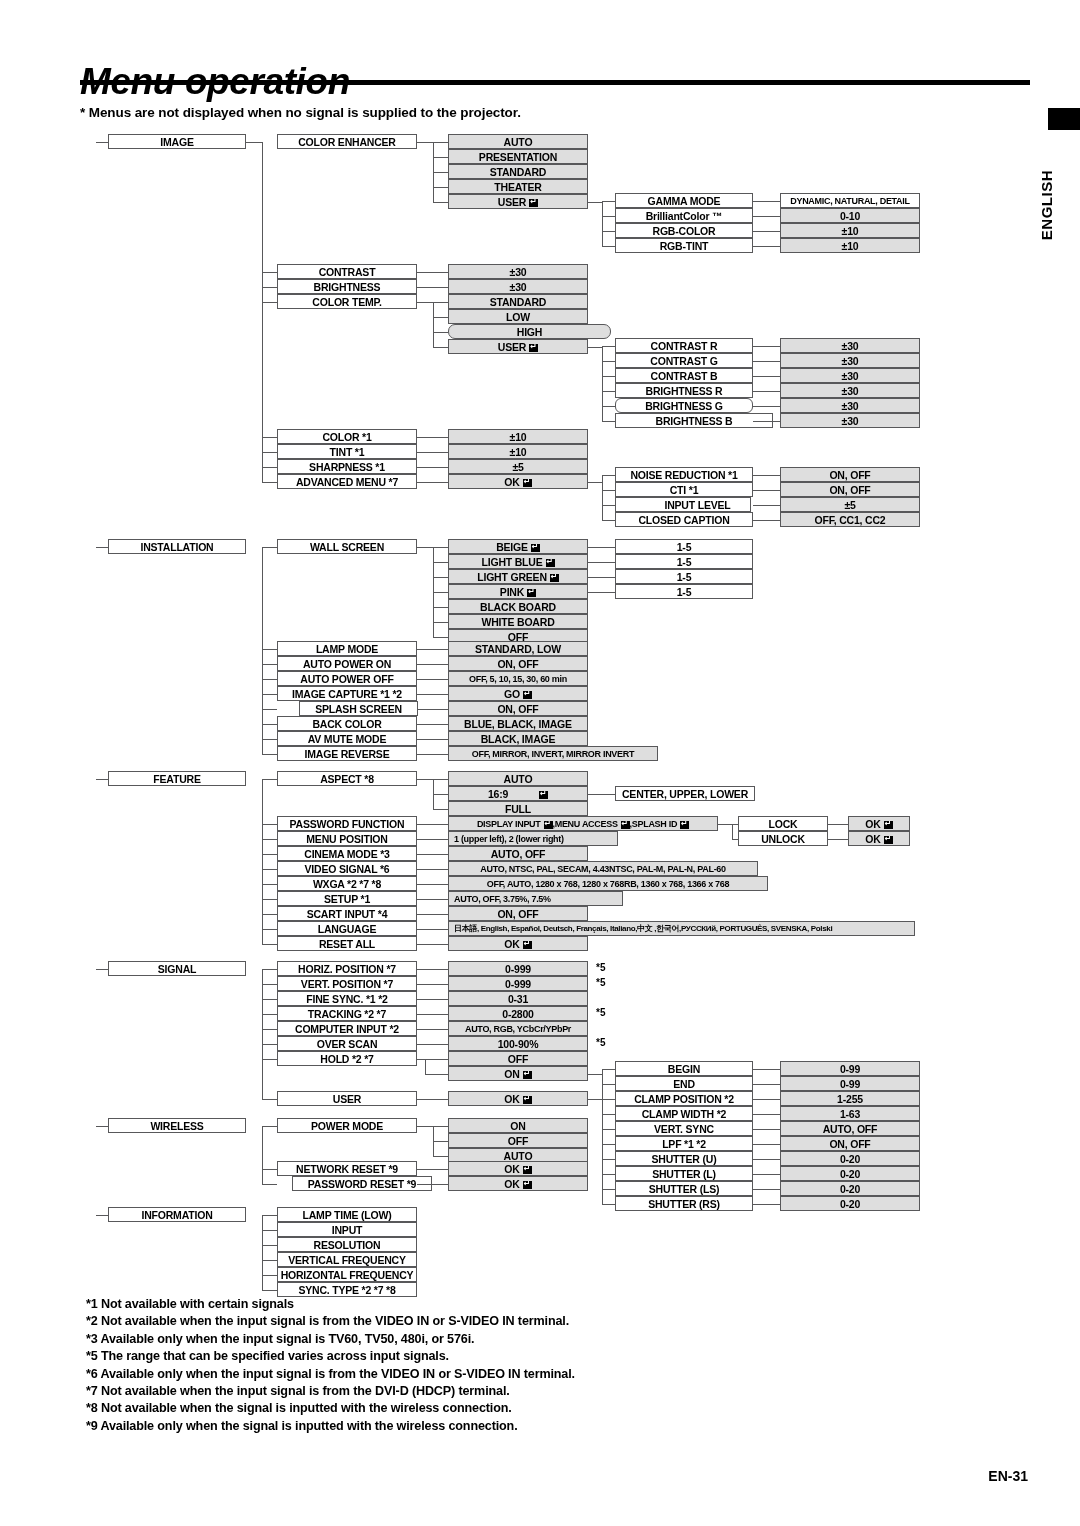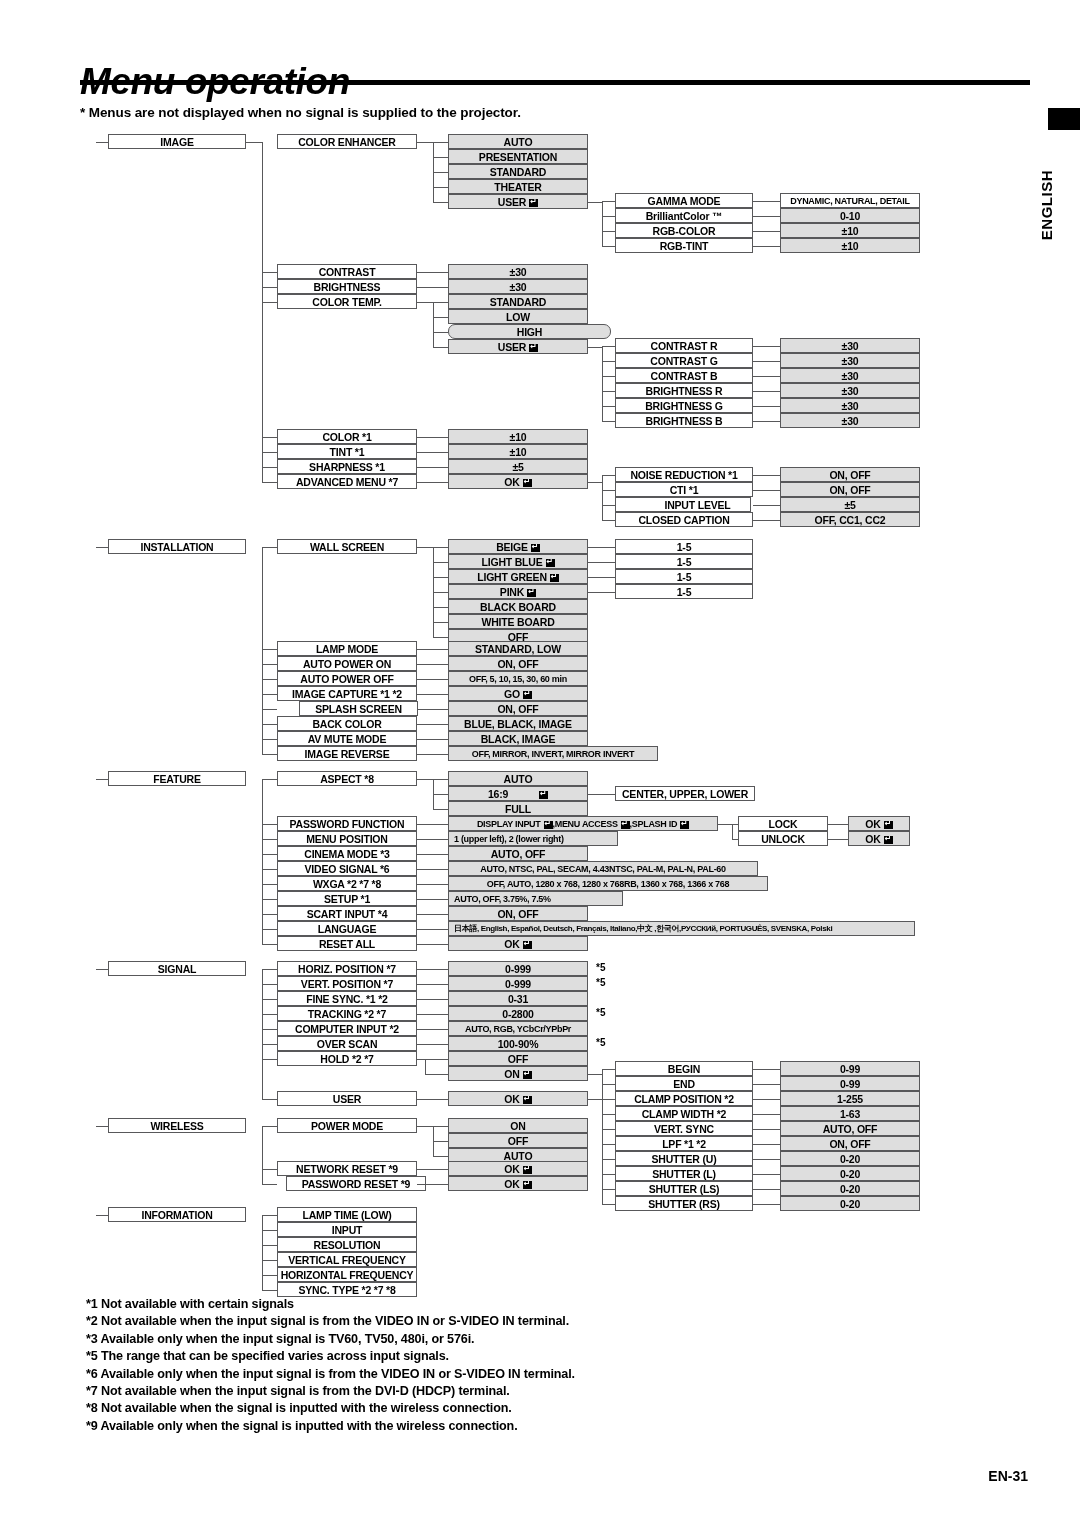--- a/index.html
+++ b/index.html
@@ -162,25 +162,25 @@
       <div class="bx sh" style="left: 780px; top: 353px; width: 140px;">±30</div>
       <div class="ln lnh" style="left: 602px; top: 375.5px; width: 13px;"></div>
       <div class="bx" style="left: 615px; top: 368px; width: 138px;">CONTRAST B</div>
       <div class="ln lnh" style="left: 753px; top: 375.5px; width: 27px;"></div>
       <div class="bx sh" style="left: 780px; top: 368px; width: 140px;">±30</div>
       <div class="ln lnh" style="left: 602px; top: 390.5px; width: 13px;"></div>
       <div class="bx" style="left: 615px; top: 383px; width: 138px;">BRIGHTNESS R</div>
       <div class="ln lnh" style="left: 753px; top: 390.5px; width: 27px;"></div>
       <div class="bx sh" style="left: 780px; top: 383px; width: 140px;">±30</div>
       <div class="ln lnh" style="left: 602px; top: 405.5px; width: 13px;"></div>
-      <div class="bx" style="left: 615px; top: 398px; width: 138px;">BRIGHTNESS G</div>
+      <div class="bx" style="left: 615px; top: 398px; width: 138px; border-radius: 6px;">BRIGHTNESS G</div>
       <div class="ln lnh" style="left: 753px; top: 405.5px; width: 27px;"></div>
       <div class="bx sh" style="left: 780px; top: 398px; width: 140px;">±30</div>
       <div class="ln lnh" style="left: 602px; top: 420.5px; width: 13px;"></div>
-      <div class="bx" style="left: 615px; top: 413px; width: 138px;">BRIGHTNESS B</div>
+      <div class="bx" style="left: 615px; top: 413px; width: 158px;">BRIGHTNESS B</div>
       <div class="ln lnh" style="left: 753px; top: 420.5px; width: 27px;"></div>
       <div class="bx sh" style="left: 780px; top: 413px; width: 140px;">±30</div>
       <div class="bx" style="left: 277px; top: 429px; width: 140px;">COLOR *1</div>
       <div class="ln lnh" style="left: 417px; top: 436.5px; width: 31px;"></div>
       <div class="bx sh" style="left: 448px; top: 429px; width: 140px;">±10</div>
       <div class="bx" style="left: 277px; top: 444px; width: 140px;">TINT *1</div>
       <div class="ln lnh" style="left: 417px; top: 451.5px; width: 31px;"></div>
       <div class="bx sh" style="left: 448px; top: 444px; width: 140px;">±10</div>
       <div class="bx" style="left: 277px; top: 459px; width: 140px;">SHARPNESS *1</div>
       <div class="ln lnh" style="left: 417px; top: 466.5px; width: 31px;"></div>
@@ -473,21 +473,21 @@
       <div class="ln lnh" style="left: 433px; top: 1140.5px; width: 15px;"></div>
       <div class="bx sh" style="left: 448px; top: 1133px; width: 140px;">OFF</div>
       <div class="ln lnh" style="left: 433px; top: 1155.5px; width: 15px;"></div>
       <div class="bx sh" style="left: 448px; top: 1148px; width: 140px;">AUTO</div>
       <div class="bx" style="left: 277px; top: 1161px; width: 140px;">NETWORK RESET *9</div>
       <div class="ln lnh" style="left: 417px; top: 1168.5px; width: 31px;"></div>
       <div class="bx sh" style="left: 448px; top: 1161px; width: 140px;">
         <span>OK</span>
         <span class="ent"></span>
       </div>
-      <div class="bx" style="left: 286px; top: 1176px; width: 140px; text-align: center;">PASSWORD RESET *9</div>
+      <div class="bx" style="left: 292px; top: 1176px; width: 140px; text-align: center;">PASSWORD RESET *9</div>
       <div class="ln lnh" style="left: 417px; top: 1183.5px; width: 31px;"></div>
       <div class="bx sh" style="left: 448px; top: 1176px; width: 140px;">
         <span>OK</span>
         <span class="ent"></span>
       </div>
       <div class="ln lnh" style="left: 96px; top: 1214.5px; width: 12px;"></div>
       <div class="bx" style="left: 108px; top: 1207px; width: 138px;">INFORMATION</div>
       <div class="ln lnv" style="left: 262px; top: 1214.5px; height: 75px;"></div>
       <div class="ln lnh" style="left: 262px; top: 1214.5px; width: 15px;"></div>
       <div class="bx" style="left: 277px; top: 1207px; width: 140px;">LAMP TIME (LOW)</div>

